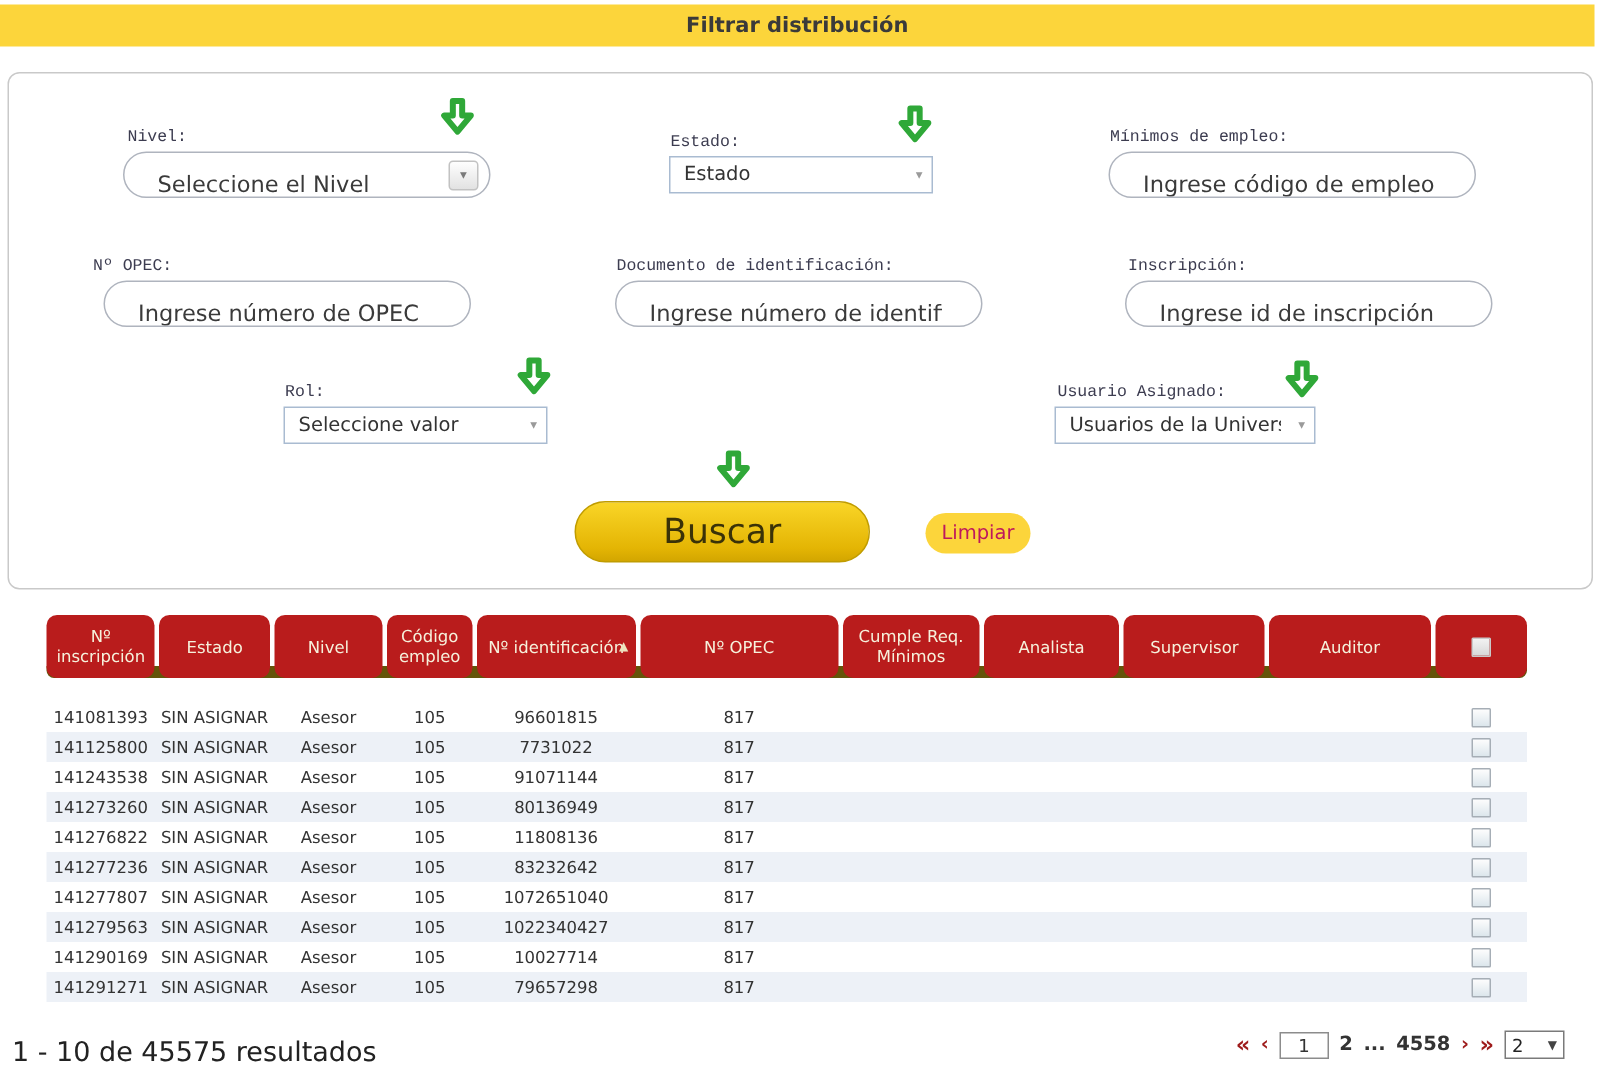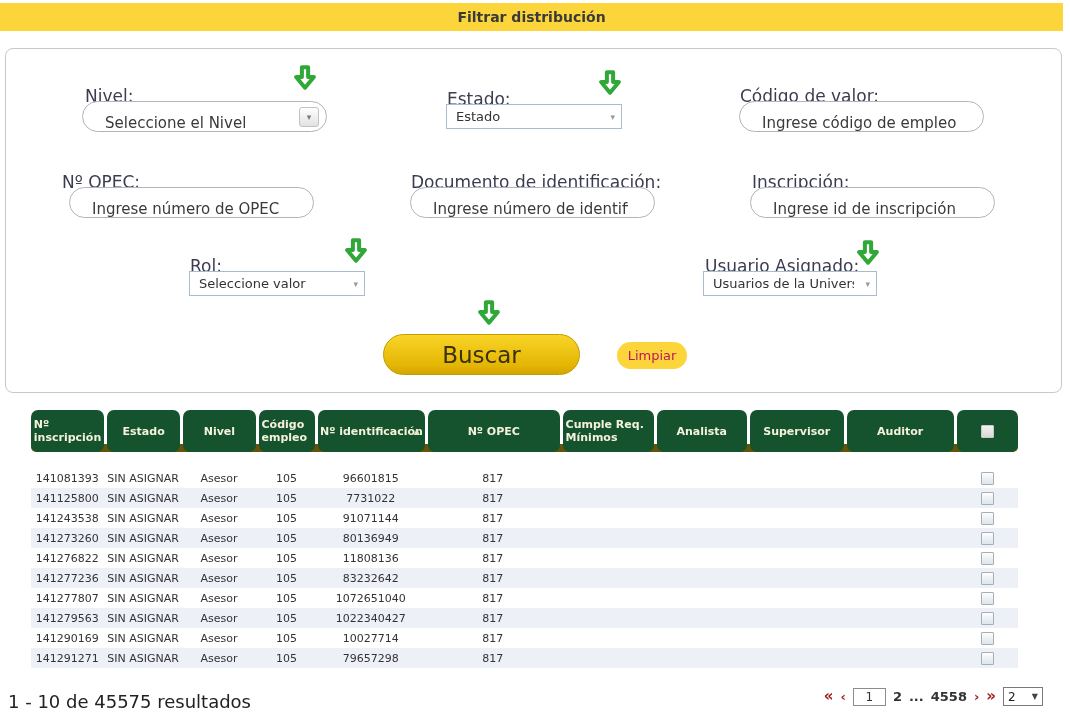--- a/index.html
+++ b/index.html
@@ -9,21 +9,21 @@
 
   
   .banner { position:absolute; left:0; top:3px; width:1063px; height:28px; background:#FCD53B;
             display:flex; align-items:center; justify-content:center; }
   .banner span { font-size:14px; font-weight:bold; color:#3A3A3A; }
 
   
   .panel { position:absolute; left:5px; top:48px; width:1057px; height:345px;
            border:1px solid #C9C9C9; border-radius:8px; background:#fff; }
 
-  .flabel { position:absolute; font-size:17px; color:#3C3C50; white-space:nowrap; }
+  .flabel { position:absolute; font-size:11px; color:#3C3C50; white-space:nowrap;font-family:Liberation Mono, monospace; }
 
   .pill { position:absolute; height:31px; border:1px solid #AFB4BE; border-radius:16px;
           background:#fff; font-size:15px; color:#3A3A3A; padding:13px 26px 0 22px;
           display:flex; align-items:center; }
   input.pill { width:245px; outline:none; font-family:inherit; }
   input.pill::placeholder { color:#3A3A3A; opacity:1; }
 
   .pill-select { cursor:default; }
   .pill-select .txt { white-space:nowrap; overflow:hidden; }
   .dd-btn { position:absolute; right:7px; top:5px; width:20px; height:20px; border:1px solid #C2C2C2;
@@ -44,23 +44,23 @@
             border:1px solid #C09C00; background:linear-gradient(#F9D527,#E4B504 78%,#D3A600);
             font-family:inherit; font-size:23px; color:#3A3208; cursor:pointer; }
   .limpiar { position:absolute; left:617px; top:342px; width:70px; height:27px; border-radius:14px;
              border:none; background:#FCD53B; font-family:inherit; font-size:13px; color:#be185d; cursor:pointer; }
 
   
   .table { position:absolute; left:31px; top:410px; width:987px; }
   .thead { position:relative; display:flex; gap:3px; height:42px; }
   .thead::after { content:""; position:absolute; left:0; right:0; bottom:0; height:8px;
                   background:#645409; border-radius:0 0 5px 5px; }
-  .th { position:relative; z-index:1; background:#14532d; border-radius:7px; color:#F6F1DC;
-        font-size:11px; font-weight:bold; display:flex; align-items:center; justify-content:center;
-        text-align:left; line-height:13px; padding:0 3px; cursor:pointer; }
+  .th { position:relative; z-index:1; background:#b91c1c; border-radius:7px; color:#F6F1DC;
+        font-size:11px; font-weight:normal; display:flex; align-items:center; justify-content:center;
+        text-align:center; line-height:13px; padding:0 3px; cursor:pointer; }
   .sort { position:absolute; right:5px; top:50%; transform:translateY(-50%);
           font-size:8px; color:#EDE4BE; }
 
   .tbody { margin-top:16px; }
   .trow { display:flex; gap:3px; height:20px; background:#fff; }
   .trow.alt { background:#EDF1F7; }
   .tc { font-size:11px; color:#333; display:flex; align-items:center; justify-content:center;
         white-space:nowrap; overflow:hidden; }
 
   .c0{width:73px;} .c1{width:74px;} .c2{width:73px;} .c3{width:57px;} .c4{width:107px;}
@@ -127,21 +127,21 @@
     <span class="txt">Seleccione el Nivel</span>
     <span class="dd-btn">▾</span>
   </div>
 
   <label class="flabel" style="left:447px;top:89px;">Estado:</label>
   <div class="sq-select" style="left:446px;top:104px;width:176px;">
     <span class="txt">Estado</span>
     <span class="sq-arrow">▾</span>
   </div>
 
-  <label class="flabel" style="left:740px;top:86px;">Código de valor:</label>
+  <label class="flabel" style="left:740px;top:86px;">Mínimos de empleo:</label>
   <input class="pill" style="left: 739px; top: 101px;" placeholder="Ingrese código de empleo">
 
   <label class="flabel" style="left:62px;top:172px;">Nº OPEC:</label>
   <input class="pill" style="left: 69px; top: 187px;" placeholder="Ingrese número de OPEC">
 
   <label class="flabel" style="left:411px;top:172px;">Documento de identificación:</label>
   <input class="pill" style="left: 410px; top: 187px;" placeholder="Ingrese número de identificac">
 
   <label class="flabel" style="left:752px;top:172px;">Inscripción:</label>
   <input class="pill" style="left: 750px; top: 187px;" placeholder="Ingrese id de inscripción">

